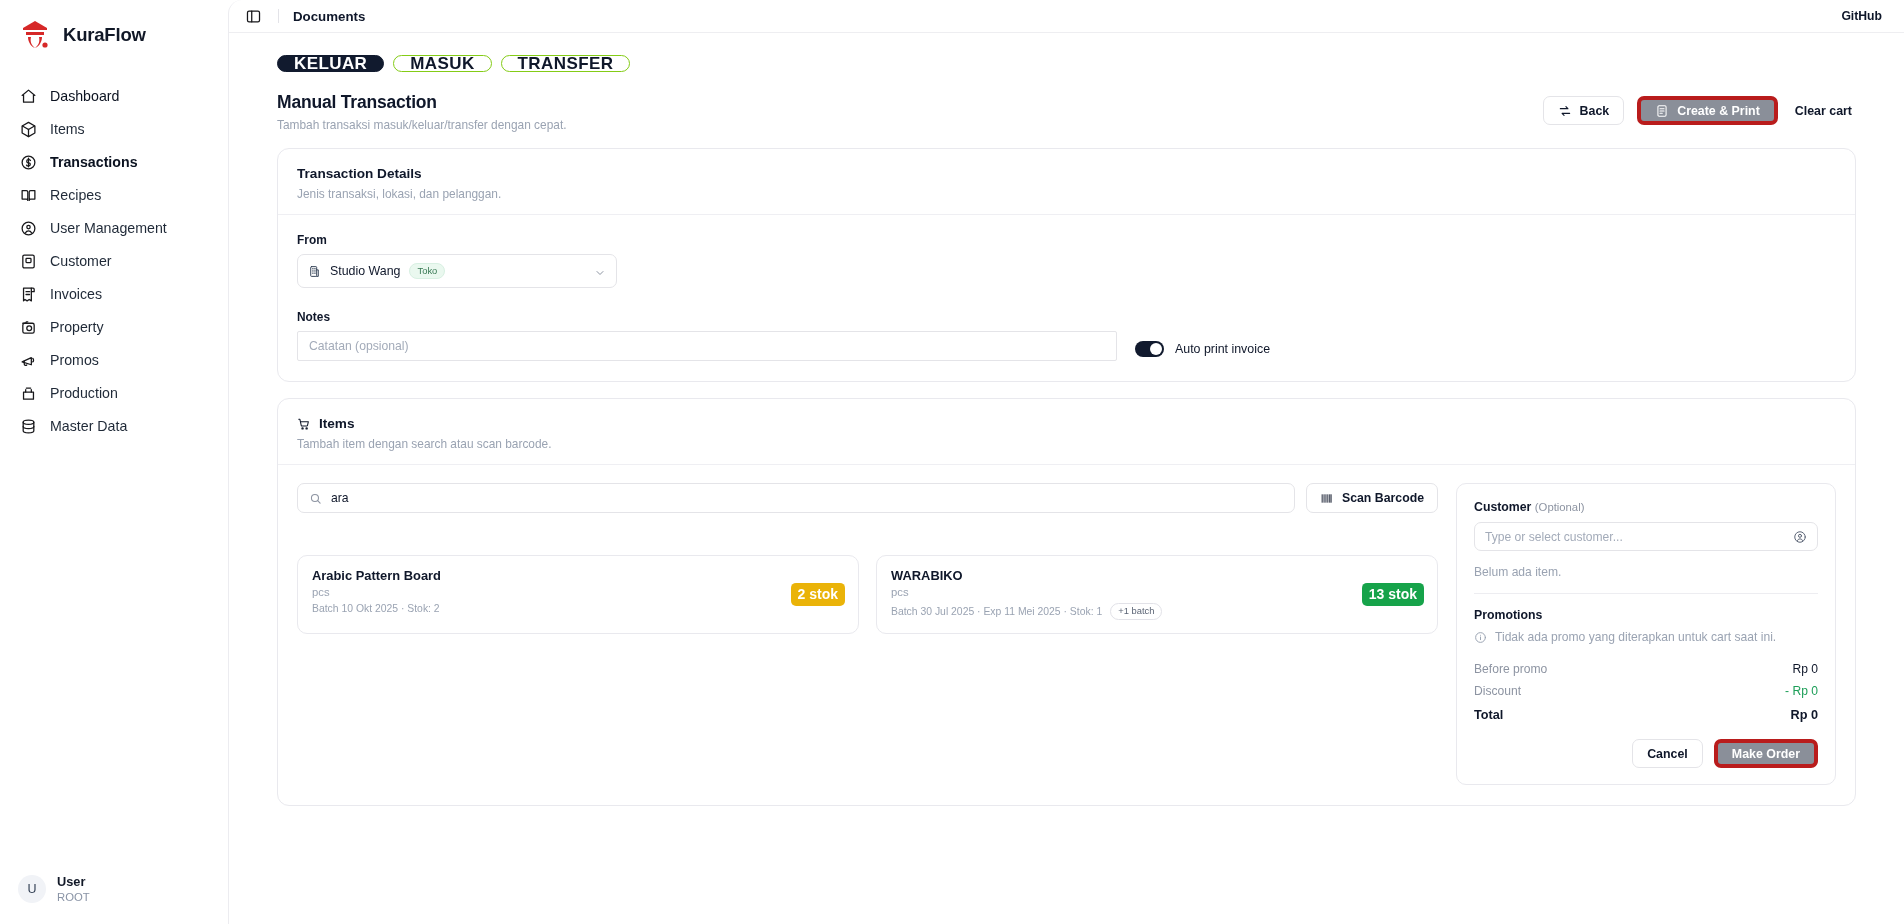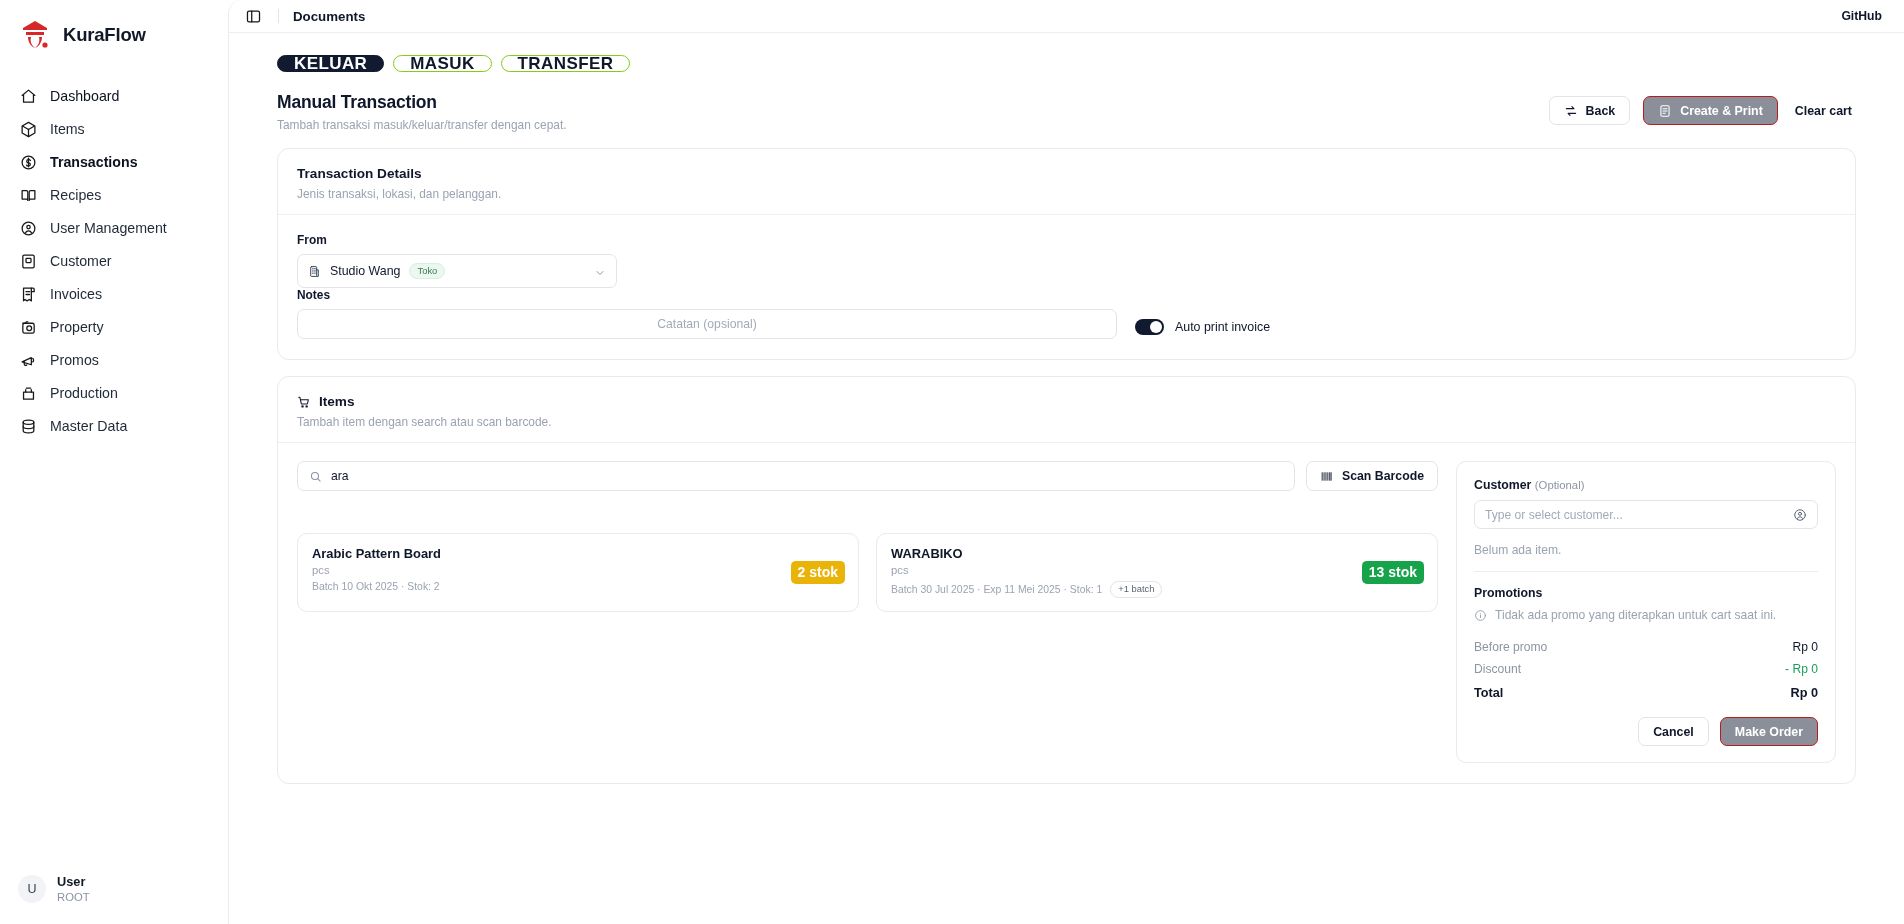--- a/index.html
+++ b/index.html
@@ -91,21 +91,21 @@
   .page-sub { font-size: 11.9px; color: #9aa3b2; margin-top: 5px; }
   .head-actions { margin-left: auto; display: flex; align-items: center; gap: 13px; padding-top: 4px; }
 
   .btn {
     height: 29px; border-radius: 7px;
     display: inline-flex; align-items: center; gap: 8px;
     padding: 0 14px; font-size: 12.4px; font-weight: bold;
     cursor: pointer; user-select: none; white-space: nowrap;
   }
   .btn-outline { background: #fff; border: 1px solid #e4e4e8; color: #0f172a; }
-  .btn-muted { background: #8a8f99; border: 1px solid #b91c1c; color: #ffffff; }
+  .btn-muted { background: #8a8f99; border: 4px solid #b91c1c; color: #ffffff; }
   .btn-ghost { background: transparent; border: none; color: #0f172a; padding: 0 4px; }
   .btn svg { width: 14px; height: 14px; display: block; }
 
   
   .card {
     border: 1px solid #e9e9ee; border-radius: 12px; background: #ffffff;
     margin-top: 16px;
   }
   .card-head { padding: 17px 19px 13px 19px; border-bottom: 1px solid #efeff3; }
   .card-title { font-size: 13.6px; font-weight: bold; color: #0f172a; display: flex; align-items: center; gap: 8px; }
@@ -121,26 +121,26 @@
     cursor: pointer;
   }
   .select svg.lead { width: 13px; height: 13px; display:block; color:#334155; }
   .select .val { font-size: 12.4px; color: #0f172a; }
   .chip-soft {
     background: #eaf8ef; color: #3a7a55; border: 1px solid #d8f0e2;
     font-size: 9.4px; border-radius: 999px; padding: 2px 7px; line-height: 1.15;
   }
   .select .chev { margin-left: auto; width: 12px; height: 12px; color: #8d94a2; display:block; }
 
-  .notes-row { display: flex; align-items: flex-end; gap: 18px; }
+  .notes-row { display: flex; align-items: flex-end; gap: 18px; margin-top: 22px; }
   .notes-col { flex: 0 0 820px; }
   .text-input {
-    width: 100%; height: 30px; border: 1px solid #e4e4e8; border-radius: 7px;
+    width: 100%; height: 30px; border: 1px solid #e4e4e8; border-radius: 2px;
     background: #fff; padding: 0 11px; font-size: 12.2px; color: #0f172a;
-    font-family: inherit; outline: none; text-align: center;
+    font-family: inherit; outline: none;
   }
   .text-input::placeholder { color: #a3abb9; }
 
   .toggle-wrap { display: flex; align-items: center; gap: 11px; padding-bottom: 4px; }
   .toggle {
     width: 29px; height: 16px; border-radius: 999px; background: #111a2e;
     position: relative; cursor: pointer; flex: 0 0 29px;
   }
   .toggle .knob {
     position: absolute; top: 2px; left: 15px; width: 12px; height: 12px;

